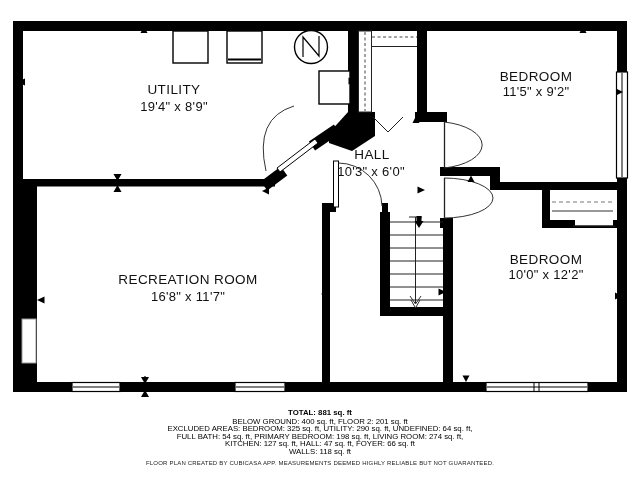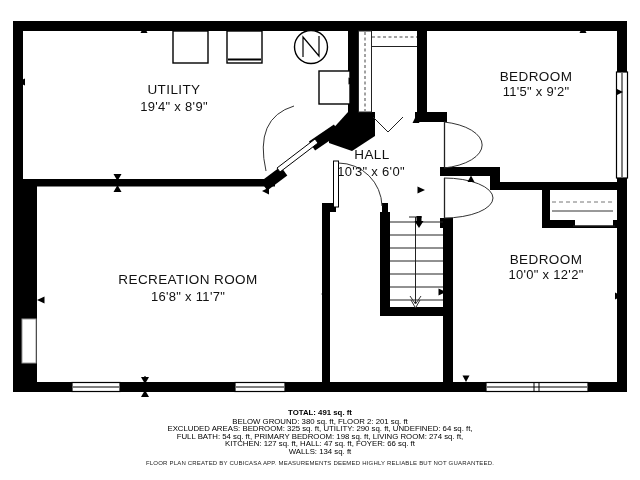--- a/index.html
+++ b/index.html
@@ -188,20 +188,20 @@
     <text class="room-label" x="188" y="284">RECREATION ROOM</text>
     <text class="room-dims" x="188" y="301">16'8" x 11'7"</text>
 
     <text class="room-label" x="546" y="264">BEDROOM</text>
     <text class="room-dims" x="546" y="279">10'0" x 12'2"</text>
   </g>
 </svg>
 </div>
 
 <div class="footer">
-  <div class="total">TOTAL: 491 sq. ft</div>
-  <div class="fline">BELOW GROUND: 380 sq. ft, FLOOR 2: 201 sq. ft</div>
+  <div class="total">TOTAL: 881 sq. ft</div>
+  <div class="fline">BELOW GROUND: 400 sq. ft, FLOOR 2: 201 sq. ft</div>
   <div class="fline">EXCLUDED AREAS: BEDROOM: 325 sq. ft, UTILITY: 290 sq. ft, UNDEFINED: 64 sq. ft,</div>
   <div class="fline">FULL BATH: 54 sq. ft, PRIMARY BEDROOM: 198 sq. ft, LIVING ROOM: 274 sq. ft,</div>
   <div class="fline">KITCHEN: 127 sq. ft, HALL: 47 sq. ft, FOYER: 66 sq. ft</div>
-  <div class="fline">WALLS: 134 sq. ft</div>
+  <div class="fline">WALLS: 118 sq. ft</div>
   <div class="disclaimer">FLOOR PLAN CREATED BY CUBICASA APP. MEASUREMENTS DEEMED HIGHLY RELIABLE BUT NOT GUARANTEED.</div>
 </div>
 
 </body></html>

